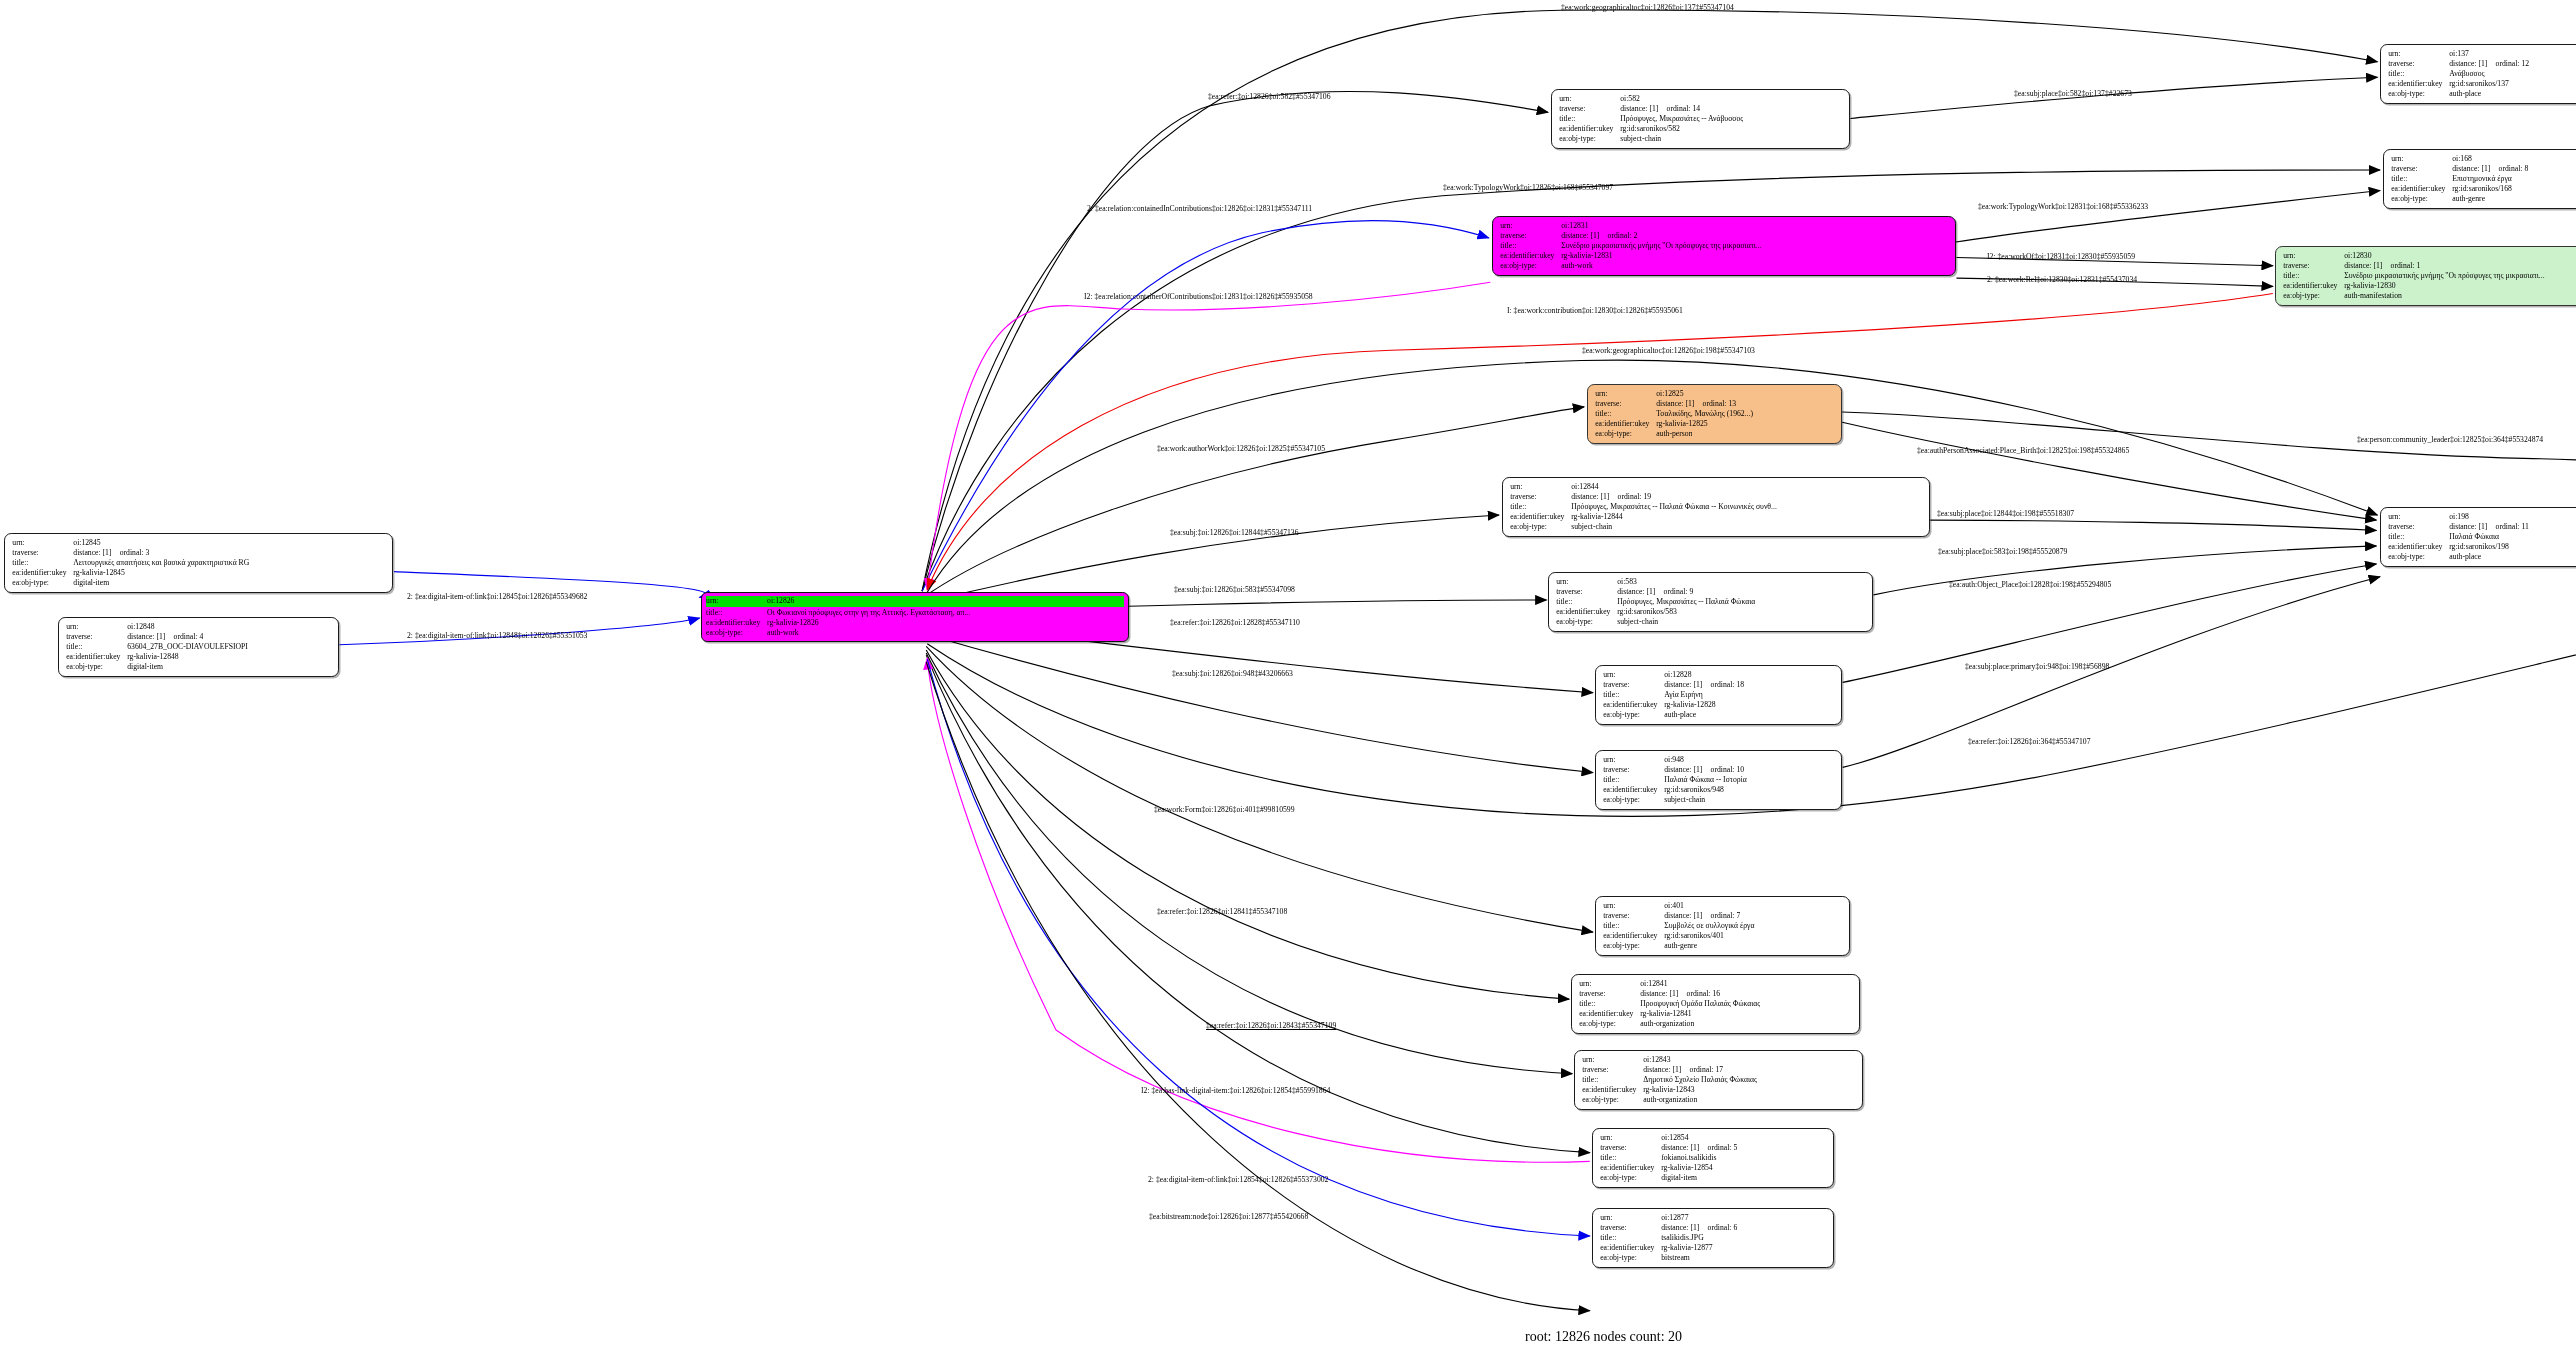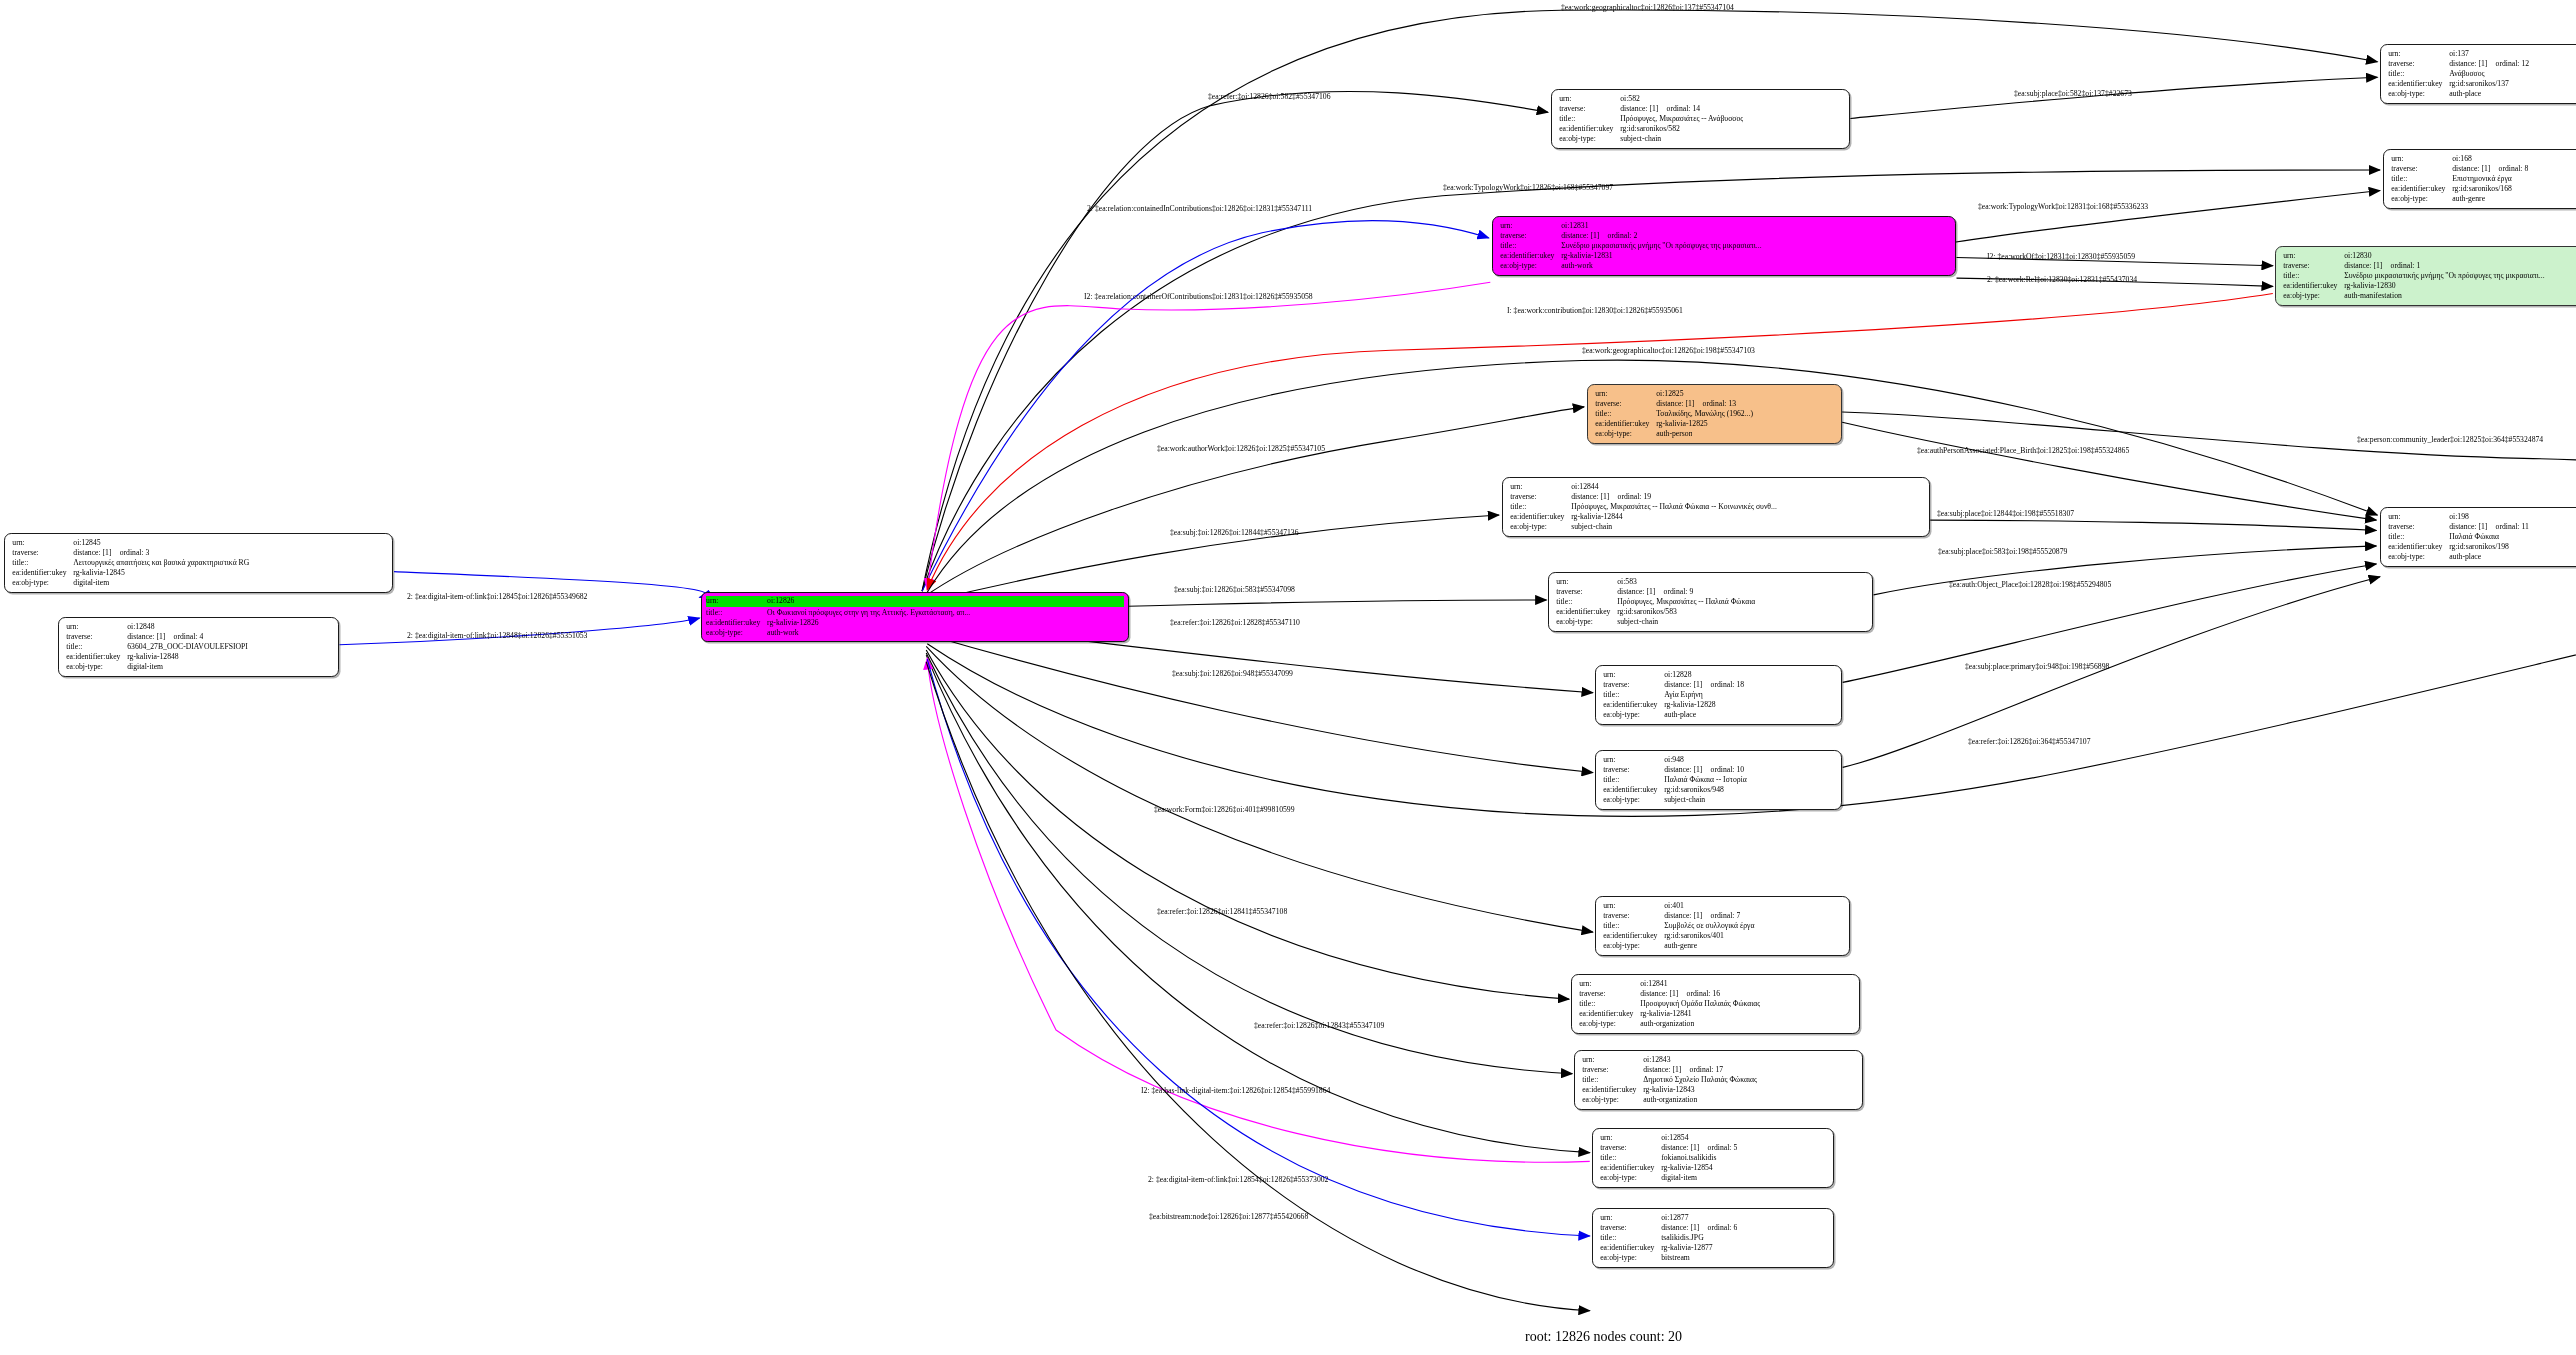--- a/index.html
+++ b/index.html
@@ -619,26 +619,26 @@
       <div class="edge-label" style="left: 1582px; top: 346px; color: rgb(0, 0, 0);">‡ea:work:geographicaltoc‡oi:12826‡oi:198‡#55347103</div>
       <div class="edge-label" style="left: 1157px; top: 444px; color: rgb(0, 0, 0);">‡ea:work:authorWork‡oi:12826‡oi:12825‡#55347105</div>
       <div class="edge-label" style="left: 1917px; top: 446px; color: rgb(0, 0, 0);">‡ea:authPersonAssociated:Place_Birth‡oi:12825‡oi:198‡#55324865</div>
       <div class="edge-label" style="left: 2357px; top: 435px; color: rgb(0, 0, 0);">‡ea:person:community_leader‡oi:12825‡oi:364‡#55324874</div>
       <div class="edge-label" style="left: 1170px; top: 528px; color: rgb(0, 0, 0);">‡ea:subj:‡oi:12826‡oi:12844‡#55347136</div>
       <div class="edge-label" style="left: 1937px; top: 509px; color: rgb(0, 0, 0);">‡ea:subj:place‡oi:12844‡oi:198‡#55518307</div>
       <div class="edge-label" style="left: 1174px; top: 585px; color: rgb(0, 0, 0);">‡ea:subj:‡oi:12826‡oi:583‡#55347098</div>
       <div class="edge-label" style="left: 1938px; top: 547px; color: rgb(0, 0, 0);">‡ea:subj:place‡oi:583‡oi:198‡#55520879</div>
       <div class="edge-label" style="left: 1170px; top: 618px; color: rgb(0, 0, 0);">‡ea:refer:‡oi:12826‡oi:12828‡#55347110</div>
       <div class="edge-label" style="left: 1929px; top: 580px; color: rgb(0, 0, 0); padding-left: 20px;">‡ea:auth:Object_Place‡oi:12828‡oi:198‡#55294805</div>
-      <div class="edge-label" style="left: 1172px; top: 669px; color: rgb(0, 0, 0);">‡ea:subj:‡oi:12826‡oi:948‡#55347099</div>
+      <div class="edge-label" style="left: 1172px; top: 669px; color: rgb(0, 0, 0);">‡ea:subj:‡oi:12826‡oi:948‡#43206663</div>
       <div class="edge-label" style="left: 1965px; top: 662px; color: rgb(0, 0, 0);">‡ea:subj:place:primary‡oi:948‡oi:198‡#56898</div>
       <div class="edge-label" style="left: 1968px; top: 737px; color: rgb(0, 0, 0);">‡ea:refer:‡oi:12826‡oi:364‡#55347107</div>
       <div class="edge-label" style="left: 1154px; top: 805px; color: rgb(0, 0, 0);">‡ea:work:Form‡oi:12826‡oi:401‡#99810599</div>
       <div class="edge-label" style="left: 1157px; top: 907px; color: rgb(0, 0, 0);">‡ea:refer:‡oi:12826‡oi:12841‡#55347108</div>
-      <div class="edge-label" style="left: 1254px; top: 1021px; color: rgb(0, 0, 0);">‡ea:refer:‡oi:12826‡oi:12843‡#55347109</div>
+      <div class="edge-label" style="left: 1206px; top: 1021px; color: rgb(0, 0, 0); text-decoration: underline;">‡ea:refer:‡oi:12826‡oi:12843‡#55347109</div>
       <div class="edge-label" style="left: 1141px; top: 1086px; color: rgb(0, 0, 0);">I2: ‡ea:has-link-digital-item:‡oi:12826‡oi:12854‡#55991864</div>
       <div class="edge-label" style="left: 1148px; top: 1175px; color: rgb(0, 0, 0);">2: ‡ea:digital-item-of:link‡oi:12854‡oi:12826‡#55373002</div>
       <div class="edge-label" style="left: 1149px; top: 1212px; color: rgb(0, 0, 0);">‡ea:bitstream:node‡oi:12826‡oi:12877‡#55420668</div>
       <div class="edge-label" style="left: 407px; top: 592px; color: rgb(0, 0, 0);">2: ‡ea:digital-item-of:link‡oi:12845‡oi:12826‡#55349682</div>
       <div class="edge-label" style="left: 407px; top: 631px; color: rgb(0, 0, 0);">2: ‡ea:digital-item-of:link‡oi:12848‡oi:12826‡#55351053</div>
     </div>
 
   <div class="footer-label" style="left:1525px; top:1329px;">root: 12826 nodes count: 20</div>
 </div>
 

